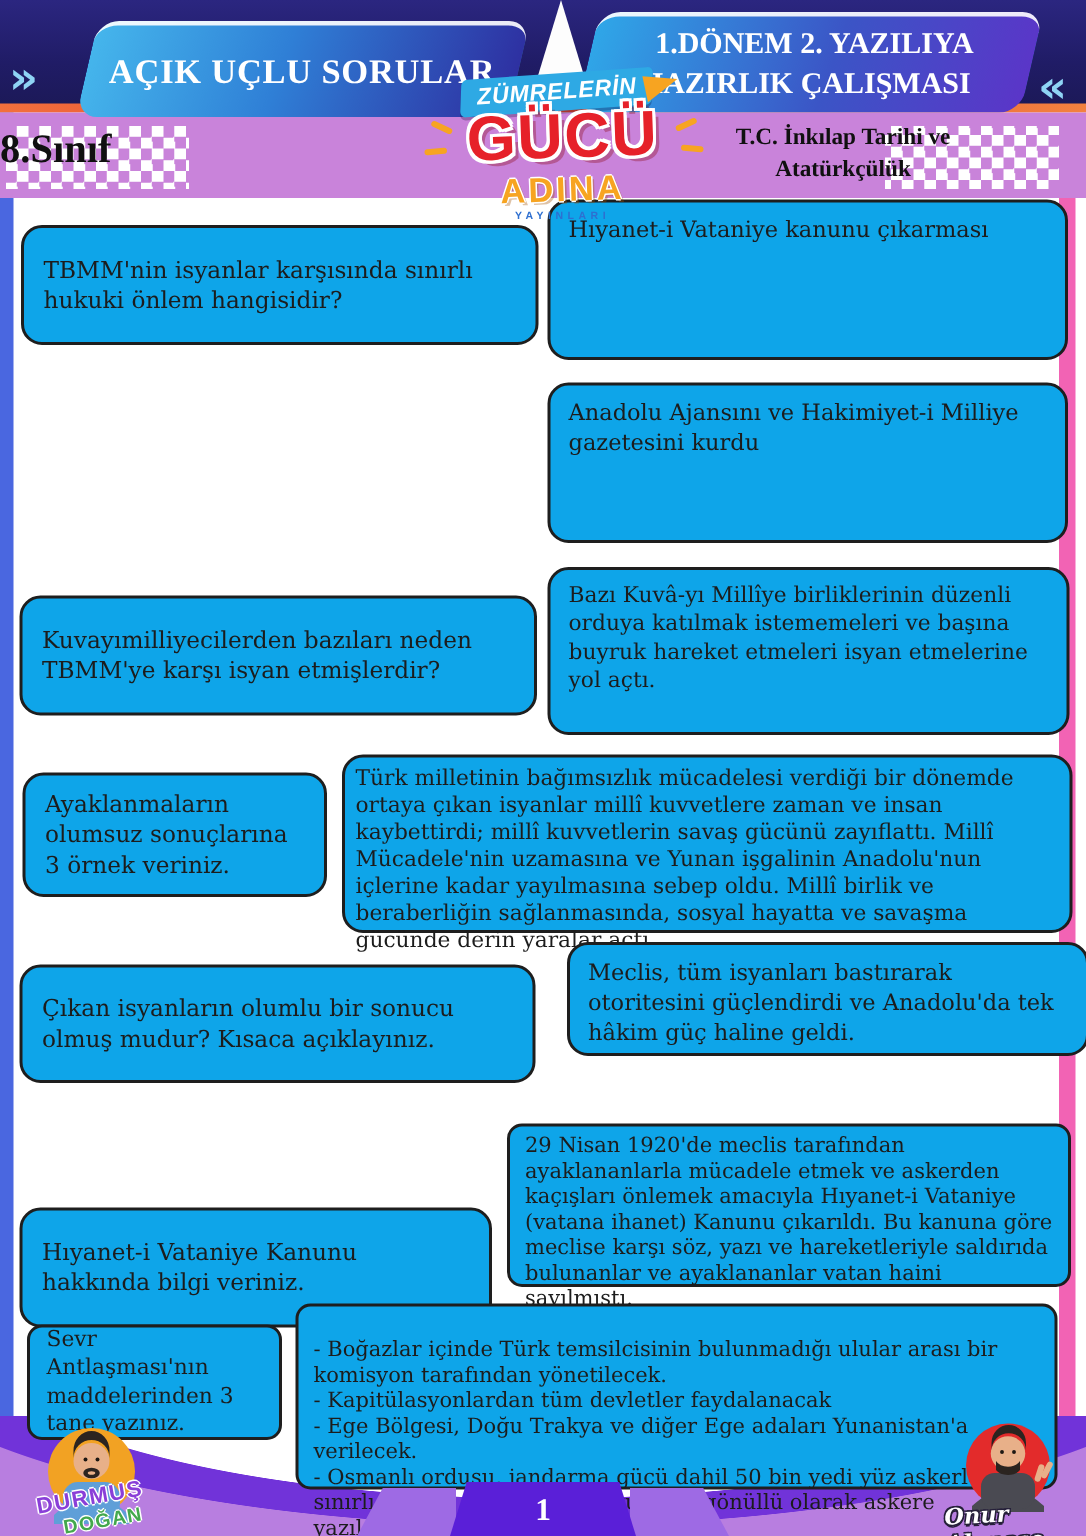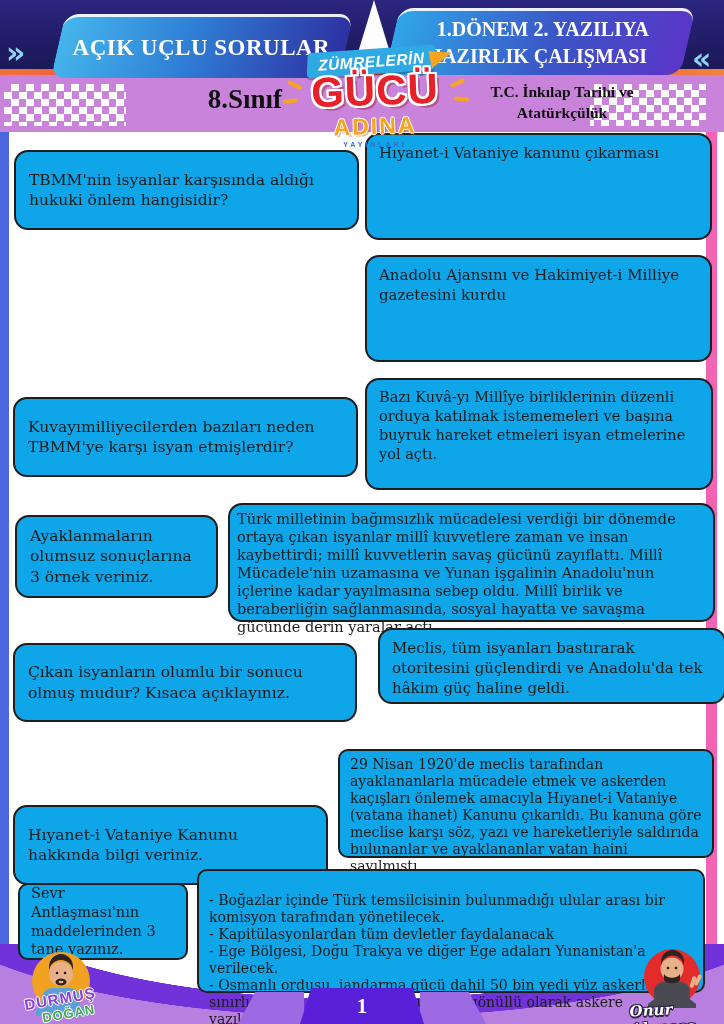--- a/index.html
+++ b/index.html
@@ -28,21 +28,21 @@
           border-radius:14px;transform:skewX(-13deg);
           border-top:3px solid rgba(255,255,255,.9);}
   .banner-left{left:58px;top:14px;width:288px;height:61px;
           background:linear-gradient(97deg,#45b6ec 0%,#2f7fd6 45%,#2e2ea0 100%);}
   .banner-right{left:392px;top:8px;width:296px;height:64px;
           background:linear-gradient(97deg,#2fa7e8 0%,#3b55c6 55%,#5b35c8 100%);}
   .banner .unskew{transform:skewX(13deg);}
   .banner-left .unskew{font-size:23px;letter-spacing:.5px;}
   .banner-right .unskew{font-size:20px;line-height:1.35;}
 
-  .grade{position:absolute;left:0;top:84px;width:282px;text-align:right;z-index:6;
+  .grade{position:absolute;left:0;top:84px;width:282px;text-align:left;z-index:6;
          font-size:27px;font-weight:bold;color:#101010;}
   .subject{position:absolute;left:440px;top:82px;width:244px;text-align:center;z-index:6;
            font-size:15.5px;font-weight:bold;color:#101010;line-height:1.35;}
 
   
   .logo{position:absolute;left:295px;top:25px;width:160px;height:120px;z-index:7;text-align:center;}
   .logo-plane{position:absolute;left:55px;top:-25px;width:48px;height:60px;background:#fdfdfd;
               clip-path:polygon(50% 0,12% 100%,88% 100%);}
   .logo-ribbon{position:absolute;left:12px;top:24px;width:128px;height:25px;background:#2ea9e4;
                border-radius:4px;transform:rotate(-4deg) skewX(-6deg);
@@ -146,21 +146,21 @@
     <div class="logo-sub">ADINA</div>
     <div class="logo-tiny">YAYINLARI</div>
   </div>
 
   <div class="side-left"></div>
   <div class="side-right"></div>
 
   <div class="footer-wave"></div>
 
   <div class="qbox" style="left:14px;top:150px;width:345px;height:80px;">
-    <span>TBMM'nin isyanlar karşısında aldığı hukuki önlem hangisidir?</span>
+    <span>TBMM'nin isyanlar karşısında sınırlı hukuki önlem hangisidir?</span>
   </div>
   <div class="abox" style="left:365px;top:133px;width:347px;height:107px;">
     <span>Hıyanet-i Vataniye kanunu çıkarması</span>
   </div>
 
   <div class="abox" style="left:365px;top:255px;width:347px;height:107px;">
     <span>Anadolu Ajansını ve Hakimiyet-i Milliye gazetesini kurdu</span>
   </div>
 
   <div class="qbox" style="left:13px;top:397px;width:345px;height:80px;">

